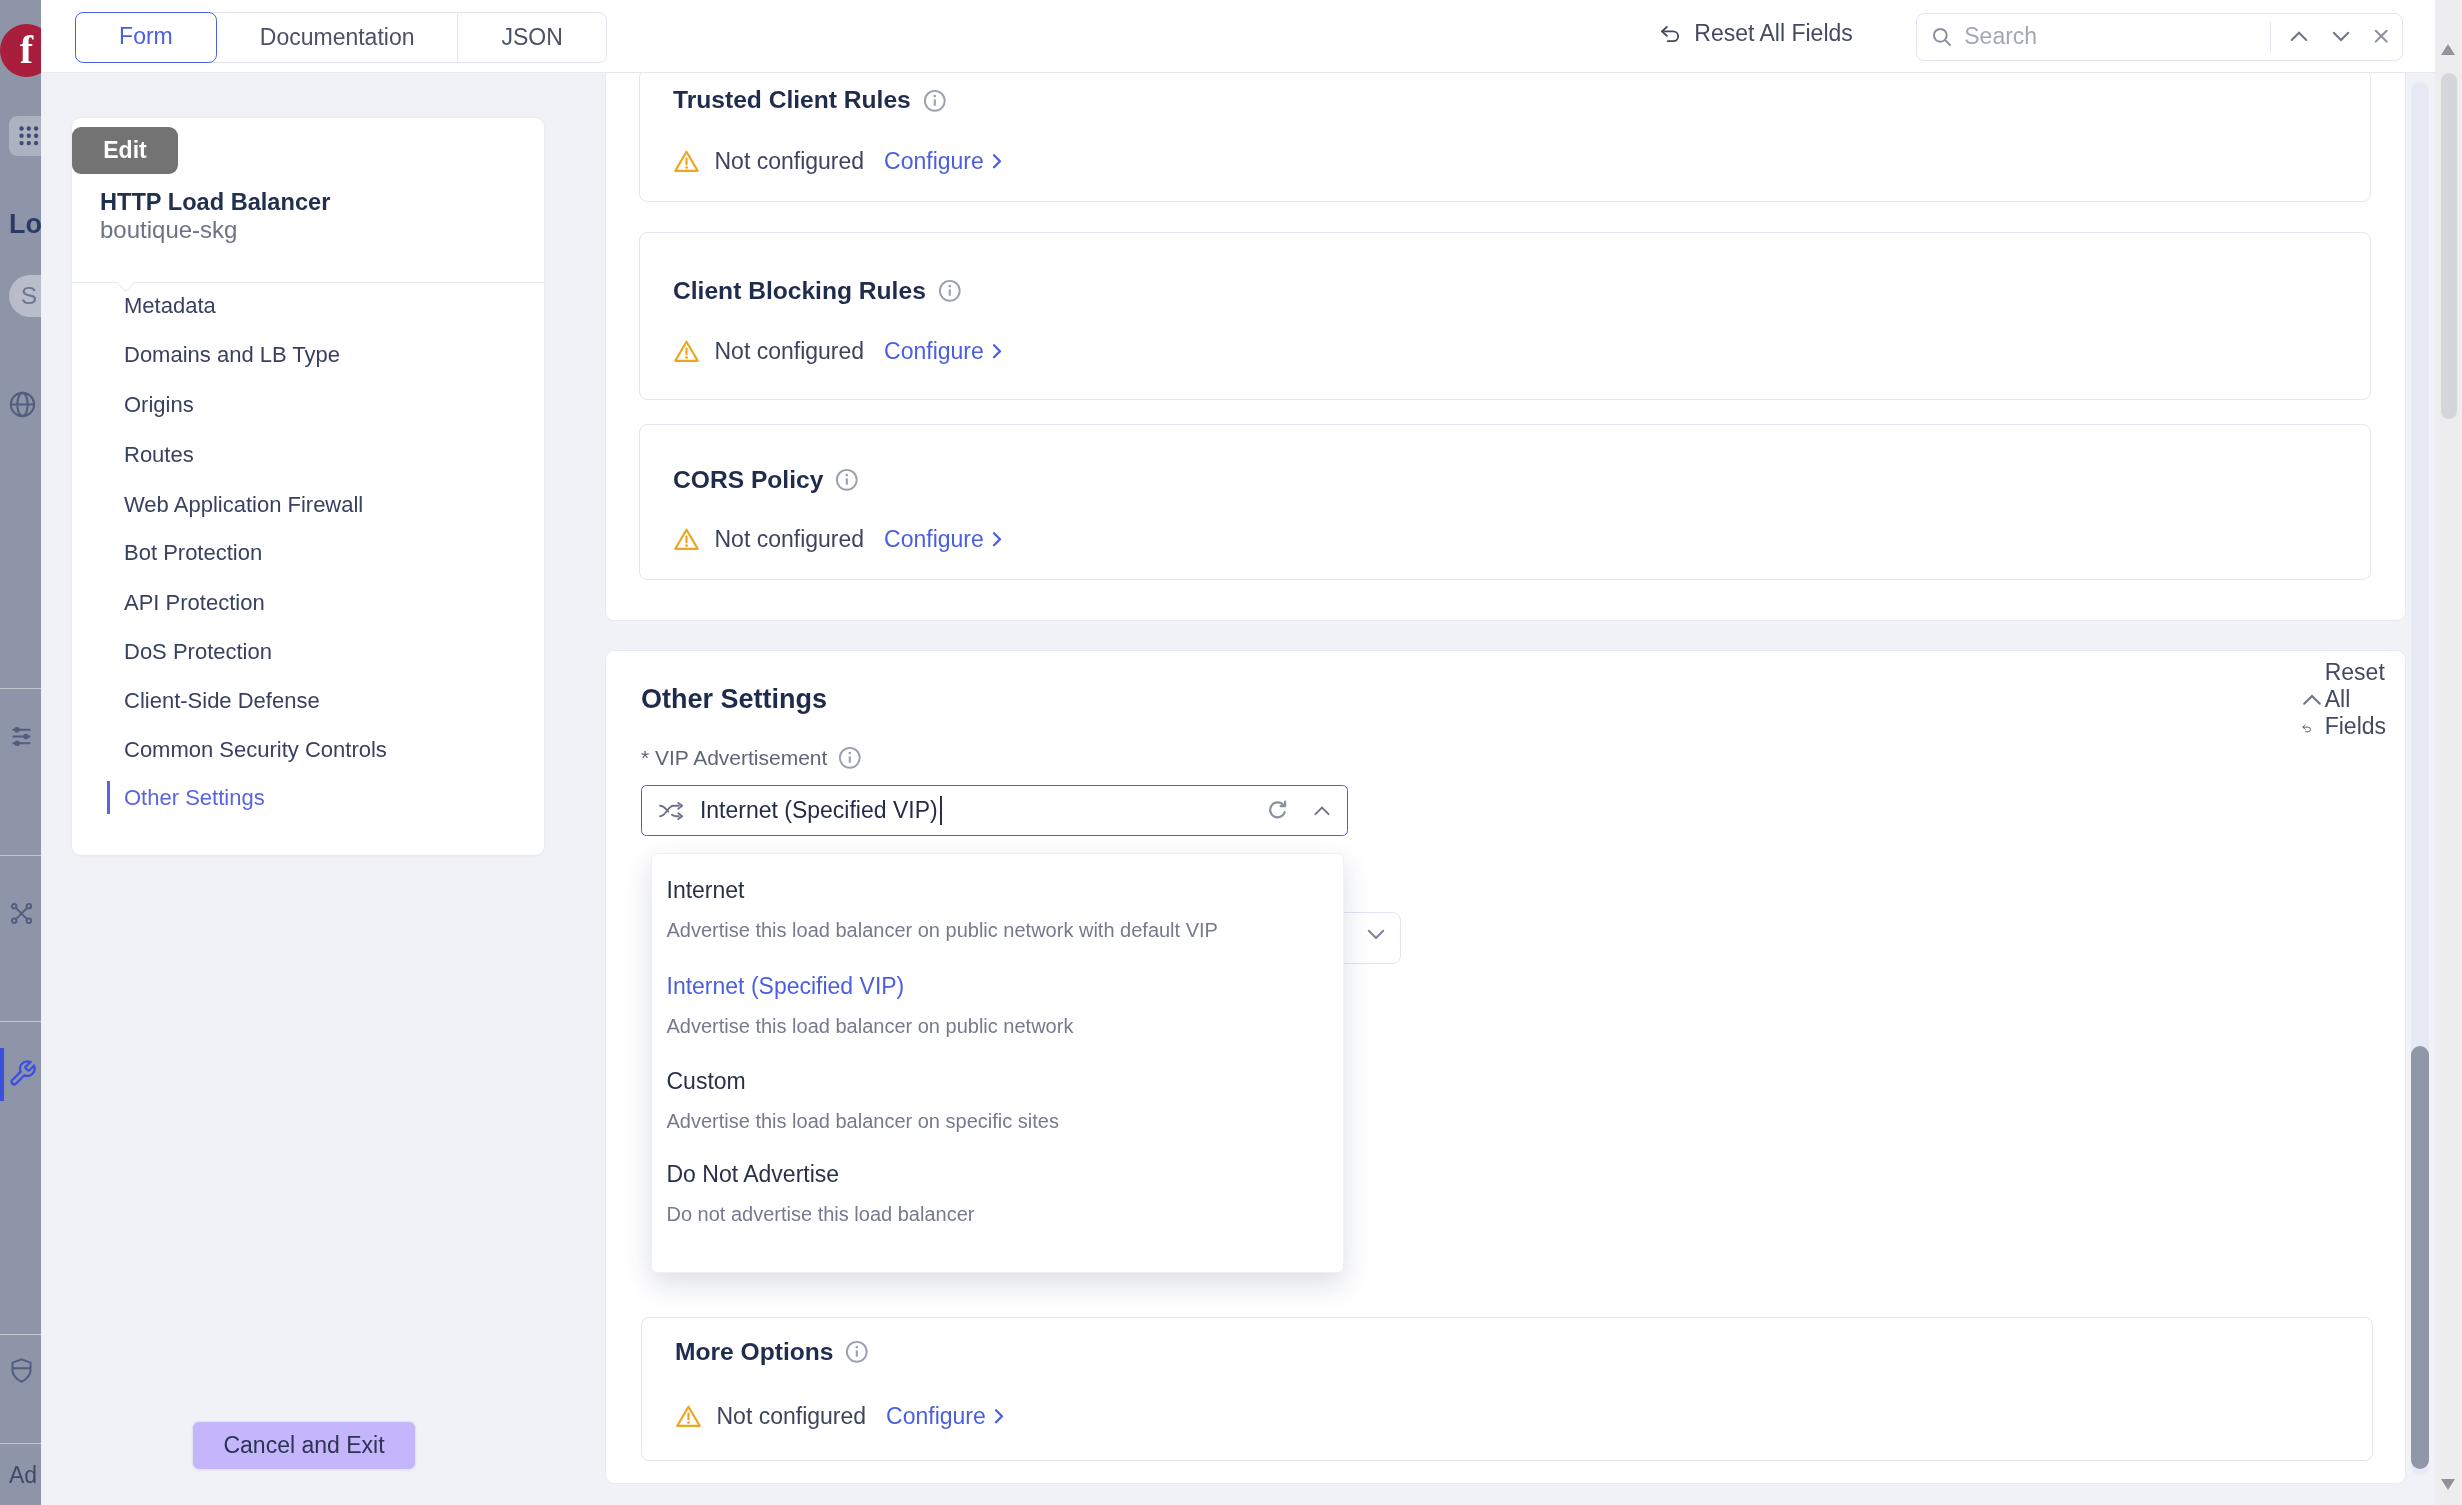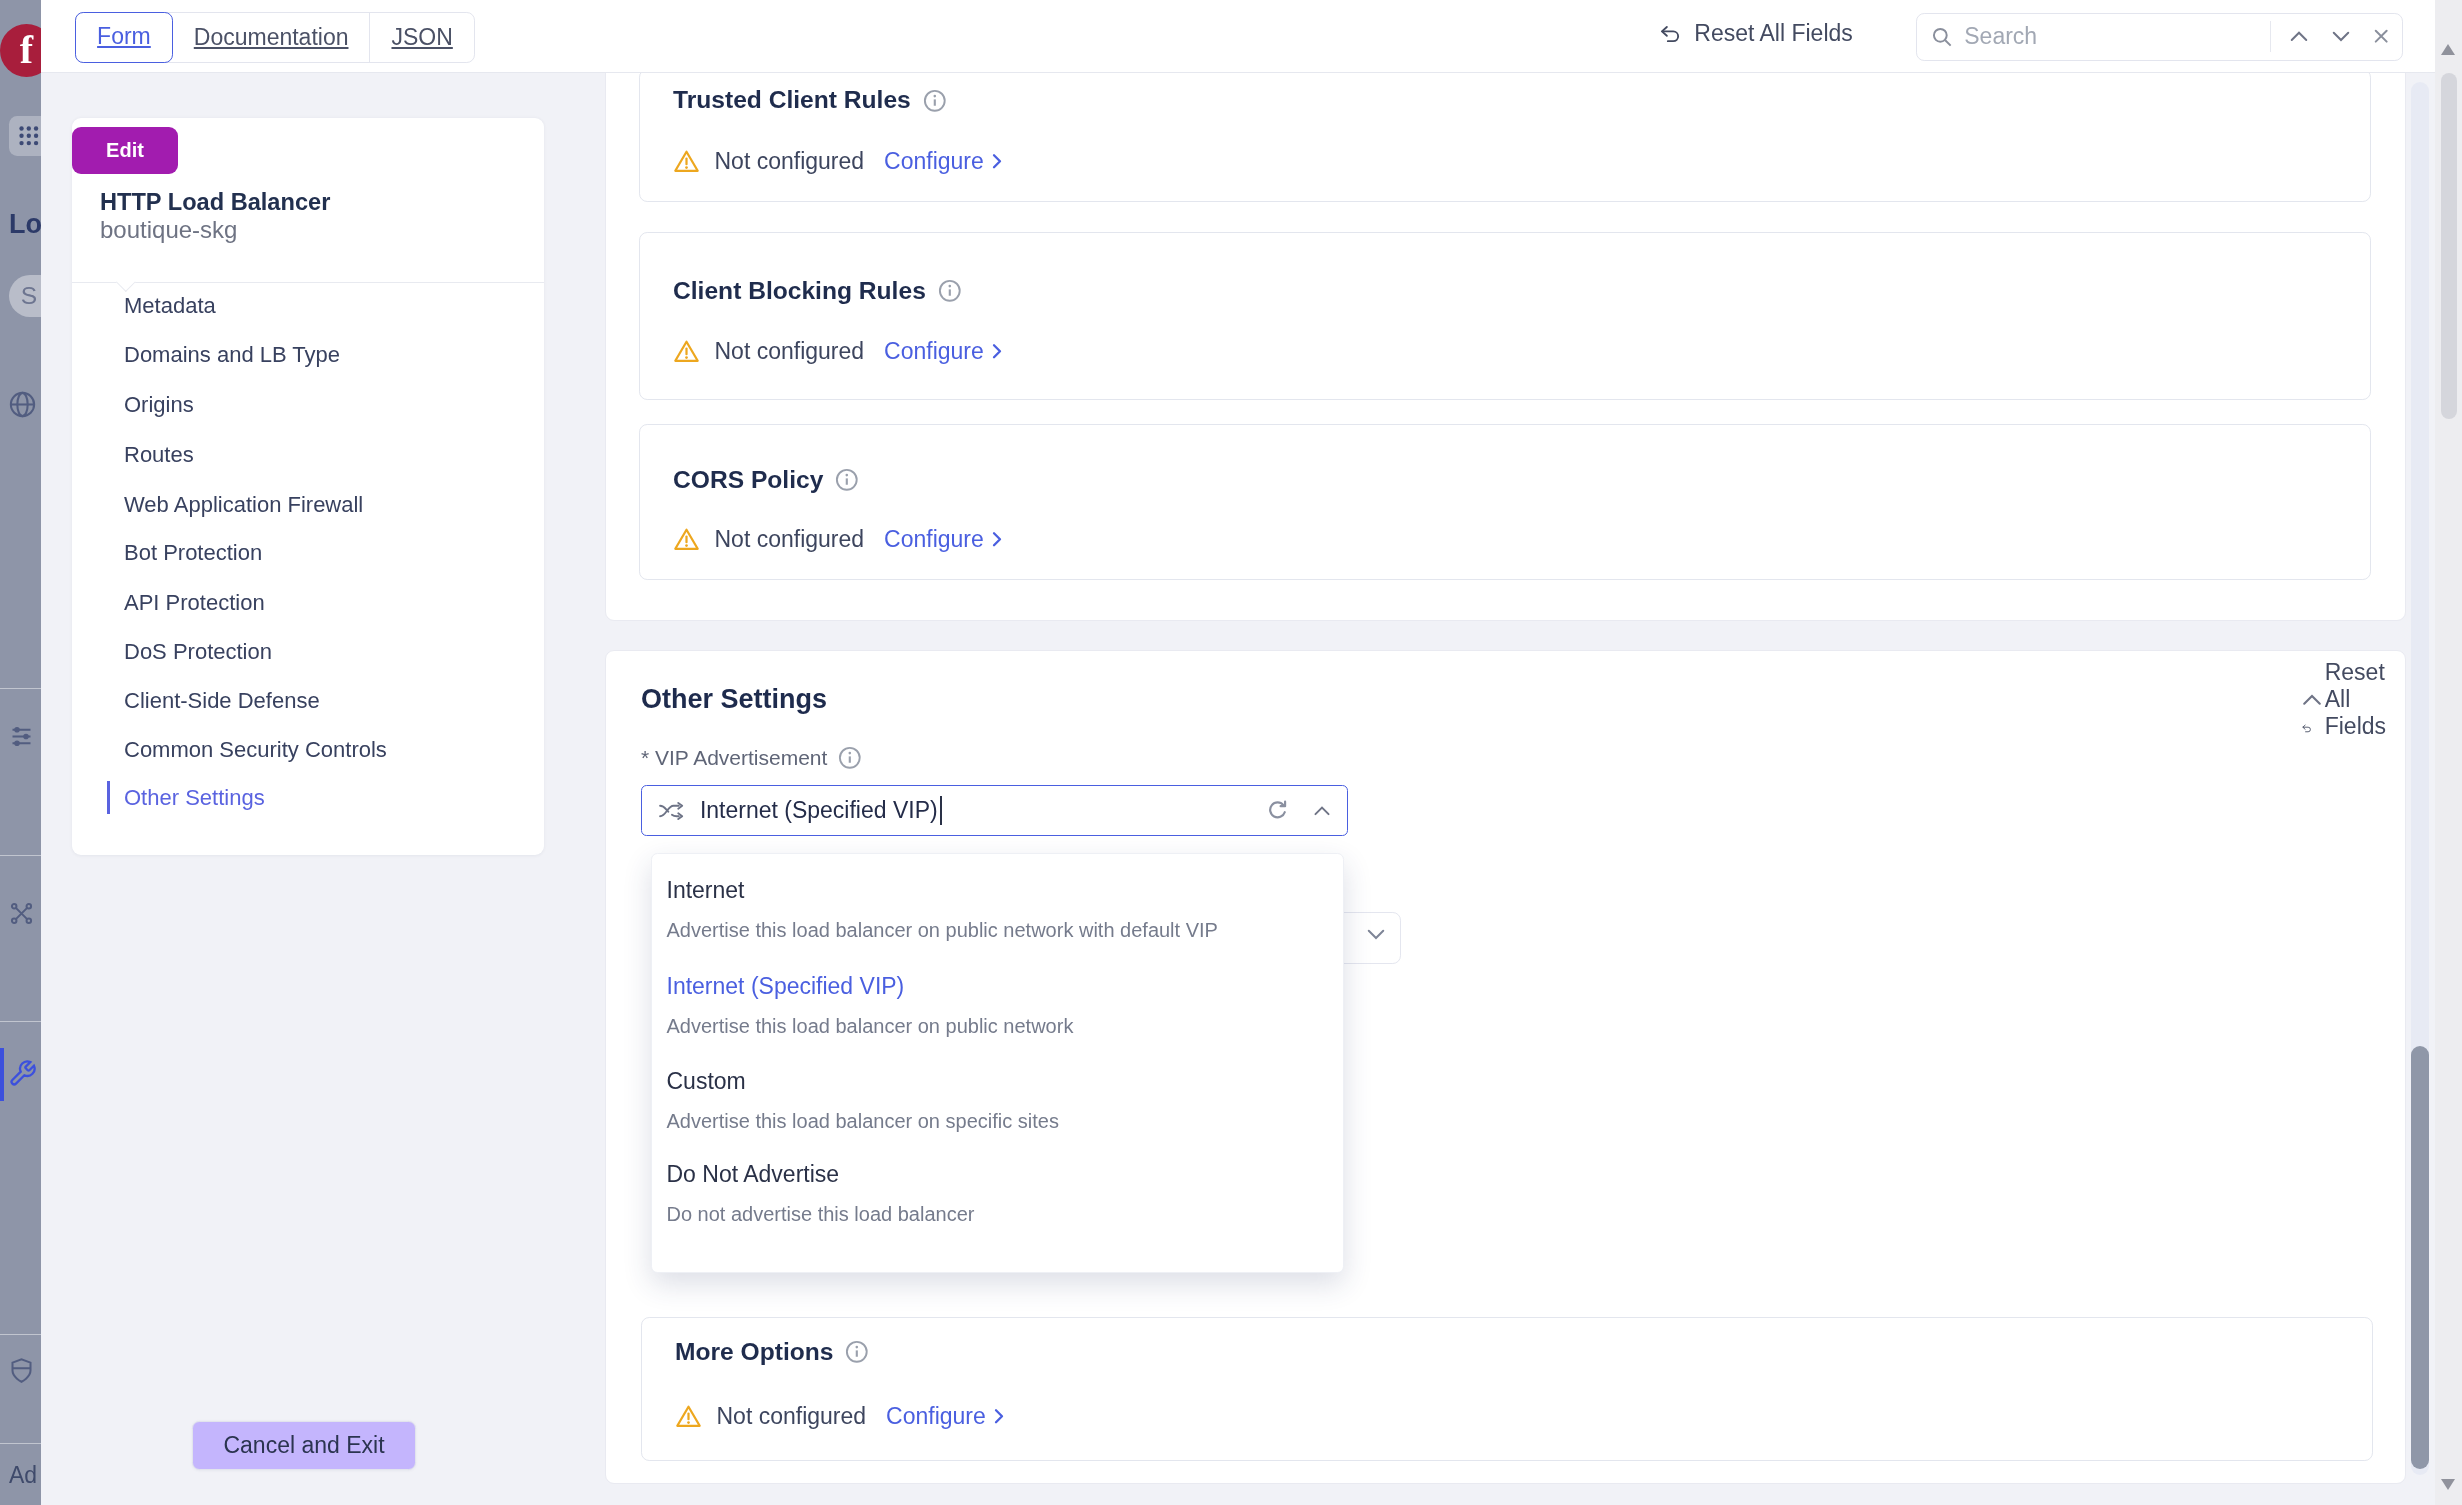--- a/index.html
+++ b/index.html
@@ -17,41 +17,41 @@
   #rail .gridbtn { position:absolute; left:9px; top:116px; width:40px; height:40px; border-radius:8.2px; background:rgba(255,255,255,0.28); display:flex; align-items:center; justify-content:center; }
   #rail .railtxt { position:absolute; font-weight:bold; color:#2c3a68; }
   #rail .srchpill { position:absolute; left:9px; top:275px; width:51px; height:42px; border-radius:21px; background:rgba(255,255,255,0.38); color:#6d7590; font-size:24.6px; line-height:42px; padding-left:11.8px; }
   #rail .div { position:absolute; left:0; width:41px; height:0.9px; background:rgba(255,255,255,0.45); }
   #rail .ricon { position:absolute; left:8.2px; width:27px; height:27px; color:#525d80; }
   #rail .active-bar { position:absolute; left:0; top:1048px; width:3.6px; height:53px; background:#3c50dd; }
 
   
   #topbar { left:41px; top:0; width:2394px; height:73px; background:#fff; border-bottom:0.9px solid #e6e8ef; z-index:40; }
   .tabgroup { position:absolute; left:34px; top:11.8px; height:51px; display:flex; border:0.9px solid #e3e5ee; border-radius:8.2px; background:#fff; }
-  .tab { padding:0 21px; font-size:23px; line-height:49px; color:#4b5166; white-space:nowrap;text-decoration:underline; }
+  .tab { padding:0 43px; font-size:23px; line-height:49px; color:#4b5166; white-space:nowrap; }
   .tab.formtab { border:1.8px solid #4a5fe0; border-radius:8.2px; color:#4a5fe0; margin:-0.9px 0 -0.9px -0.9px; line-height:47px; background:#fff; }
   .tab.sep { border-left:0.9px solid #e3e5ee; }
   .resetbtn { position:absolute; display:flex; align-items:flex-end; gap:12.7px; color:#434a60; font-size:23px; }
   #topbar .resetbtn { left:1617px; top:20px; }
   .searchbox { position:absolute; left:1875px; top:12.7px; width:487px; height:48px; border:0.9px solid #e3e5ee; border-radius:8.2px; background:#fff; display:flex; align-items:center; padding:0 12.7px; }
   .searchbox input { border:none; outline:none; flex:1; font-size:23px; color:#3d455e; font-family:"Liberation Sans", sans-serif; margin-left:11px; min-width:0; }
   .searchbox input::placeholder { color:#a2a8b4; }
   .searchbox .ctrl { color:#8a8f9c; display:flex; align-items:center; gap:22px; padding-left:18px; border-left:0.9px solid #e6e8ef; height:31px; }
 
   
   #winscroll { right:0; top:0; width:27px; height:1506px; background:#ededf0; z-index:70; }
   #winscroll .tri-up { position:absolute; left:6.4px; top:44px; width:0; height:0; border-left:7.3px solid transparent; border-right:7.3px solid transparent; border-bottom:11px solid #90929c; }
   #winscroll .tri-dn { position:absolute; left:6.4px; top:1479px; width:0; height:0; border-left:7.3px solid transparent; border-right:7.3px solid transparent; border-top:11px solid #90929c; }
   #winscroll .thumb { position:absolute; left:5.5px; top:73px; width:16.4px; height:346px; border-radius:8.2px; background:#d5d6dc; }
   #innerscroll { left:2411px; top:82px; width:18px; height:1393px; border-radius:9px; background:#e7eaf4; z-index:35; }
   #innerscroll .thumb { position:absolute; left:0; top:964px; width:18px; height:423px; border-radius:9px; background:#8f97a8; }
 
   
   #sidenav { left:72px; top:118px; width:472px; height:737px; background:#fff; border-radius:9px; box-shadow:0 0.9px 3.6px rgba(20,30,70,0.06); z-index:10; }
-  #sidenav .badge { position:absolute; left:0; top:9px; width:106px; height:47px; background:#a21caf; border-radius:9px; color:#fff; font-weight:bold; font-size:20px; line-height:47px; text-align:center; }
+  #sidenav .badge { position:absolute; left:0; top:9px; width:106px; height:47px; background:#737373; border-radius:9px; color:#fff; font-weight:bold; font-size:23px; line-height:47px; text-align:center; }
   #sidenav .objtype { position:absolute; left:28px; top:71px; font-size:23.6px; font-weight:bold; color:#22304f; }
   #sidenav .objname { position:absolute; left:28px; top:98px; font-size:24px; color:#6e7383; }
   #sidenav .divider { position:absolute; left:0; top:164px; width:472px; height:0.9px; background:#e8eaf0; }
   #sidenav .notch { position:absolute; left:47px; top:157px; width:13.6px; height:13.6px; background:#fff; transform:rotate(45deg); border-right:0.9px solid #e8eaf0; border-bottom:0.9px solid #e8eaf0; }
   .navitem { position:absolute; left:0; width:472px; height:49px; line-height:49px; padding-left:52px; font-size:22px; color:#38415f; }
   .navitem.active { color:#5a63e0; }
   .navitem.active::before { content:""; position:absolute; left:35px; top:8.2px; width:2.7px; height:33px; background:#5a63e0; }
   #cancelbtn { left:192px; top:1421px; width:224px; height:49px; background:#c4b5fd; border:0.9px solid #e2e4ed; border-radius:7.3px; font-size:23px; color:#2b3450; text-align:center; line-height:47px; box-shadow:0 0.9px 2.7px rgba(20,30,70,0.05); z-index:10; }
 
   

